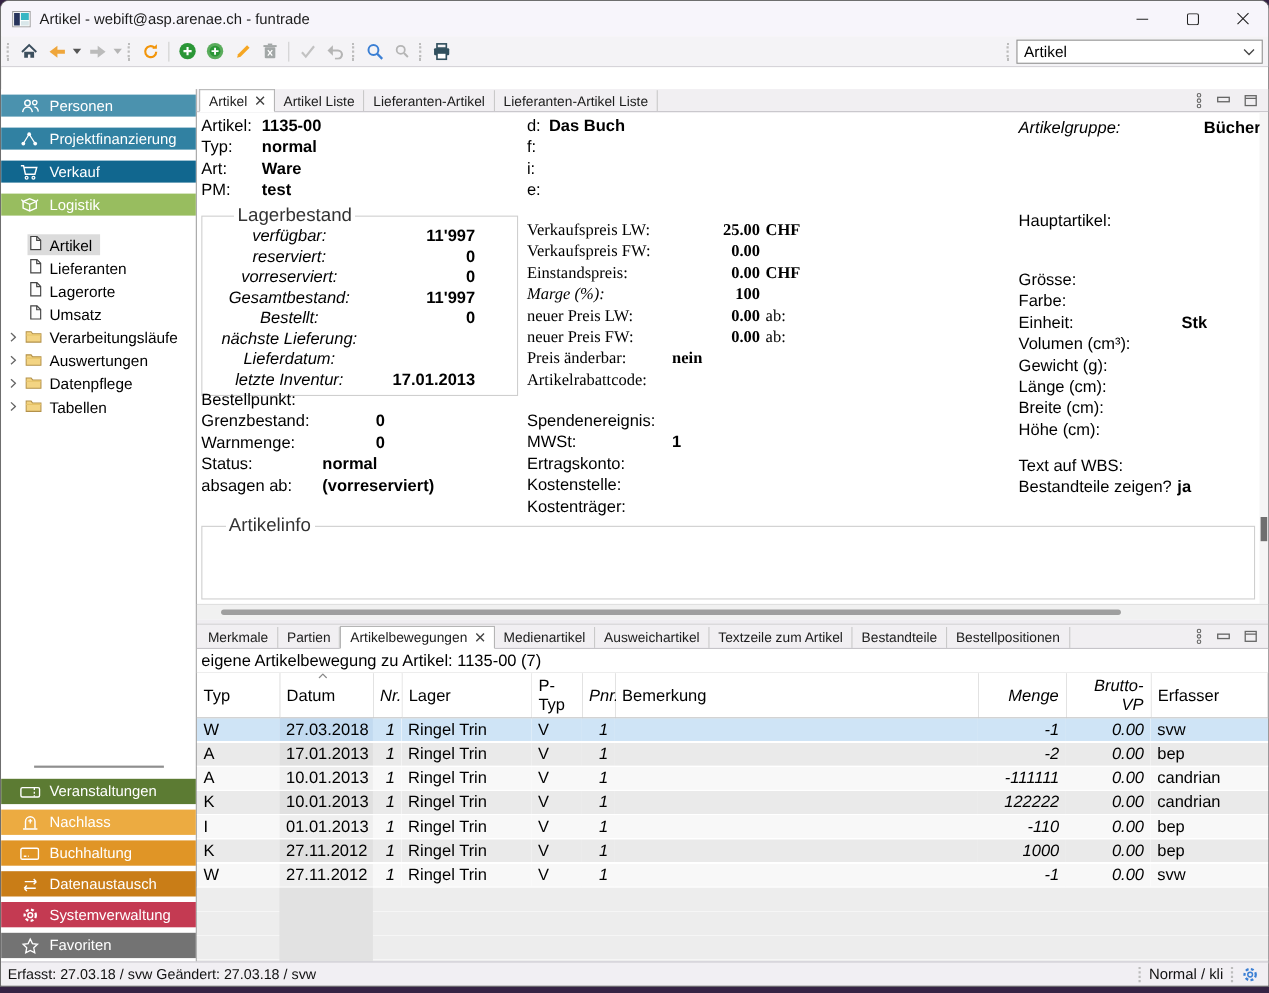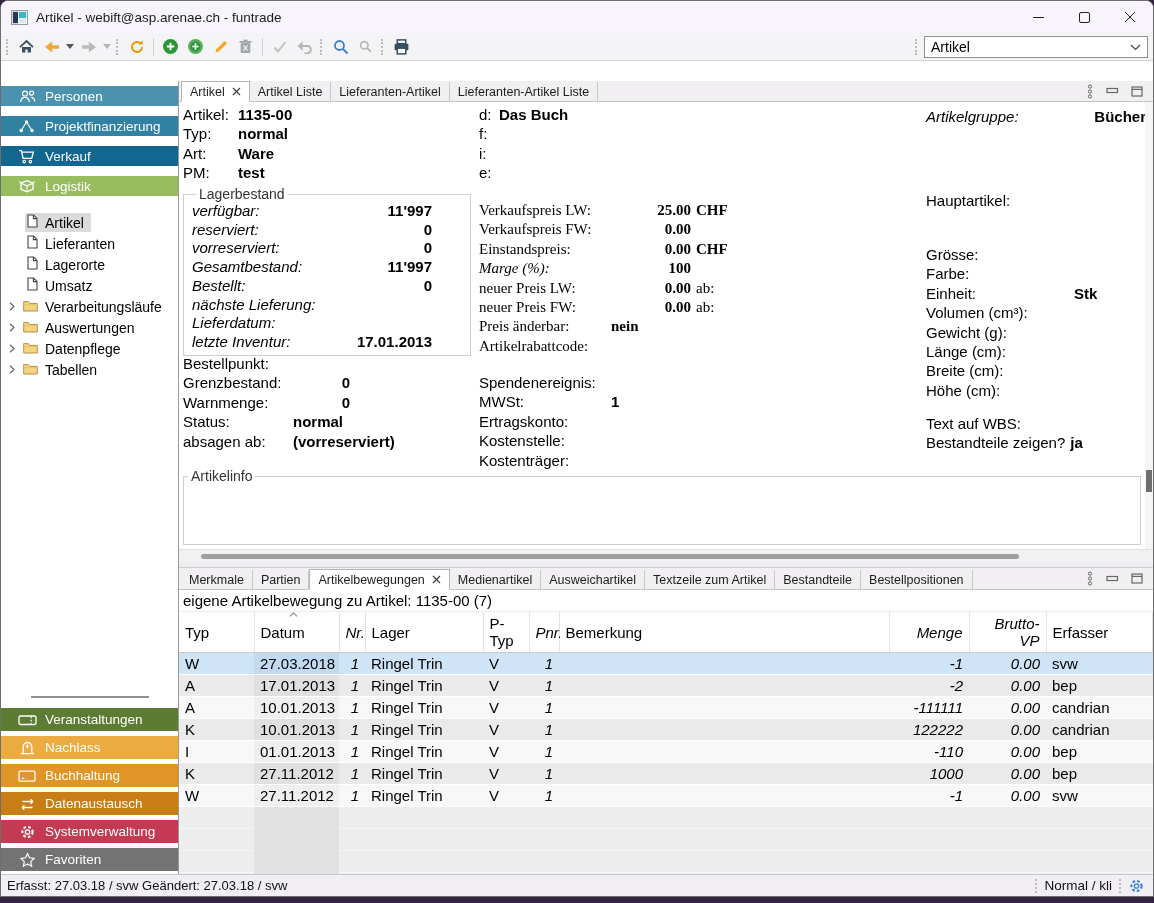--- a/index.html
+++ b/index.html
@@ -67,24 +67,24 @@
   .sfx { margin-left:5px; }
   .line.sbold .sfx { font-weight:700; }
   .line.italic .lab { font-style:italic; }
   .blk { position:absolute; }
   .head-left { left:4px; top:3px; } .head-left .lab { width:55px; }
   .head-d { left:300px; top:3px; } .head-d .lab { width:20px; }
   .grp-line { position:absolute; left:747px; top:6px; width:220px; display:flex; }
   .grp-line .lab { font-style:italic; }
   .grp-line .val { margin-left:auto; font-weight:700; }
   fieldset { border:1px solid #cfcfcf; }
-  legend { font-size:14px; color:#333; padding:0 3px; margin-left:4px; }
+  legend { font-size:17px; color:#333; padding:0 3px; margin-left:21px; }
   .fs-stock { left:4px; top:84px; width:288px; padding:0 8px 3px 8px; }
   .fs-stock .line { line-height:18.7px; }
-  .fs-stock .lab { width:142px; font-style:italic; }
+  .fs-stock .lab { width:142px; font-style:italic;text-align:center; }
   .fs-stock .val { width:98px; text-align:right; }
   .prices { left:300px; top:99px;font-family:Liberation Serif, serif; } .tax { left:300px; top:271px; }
   .prices .lab, .tax .lab { width:132px; }
   .prices .val, .tax .val { width:80px; text-align:right; }
   .line.left .val { width:auto; text-align:right; }
   .bestell { left:4px; top:252px; }
   .bestell .lab { width:110px; }
   .bestell .val { width:57px; text-align:right; }
   .haupt { left:747px; top:89px; }
   .dims { left:747px; top:143px; } .dims .lab { width:148px; }

